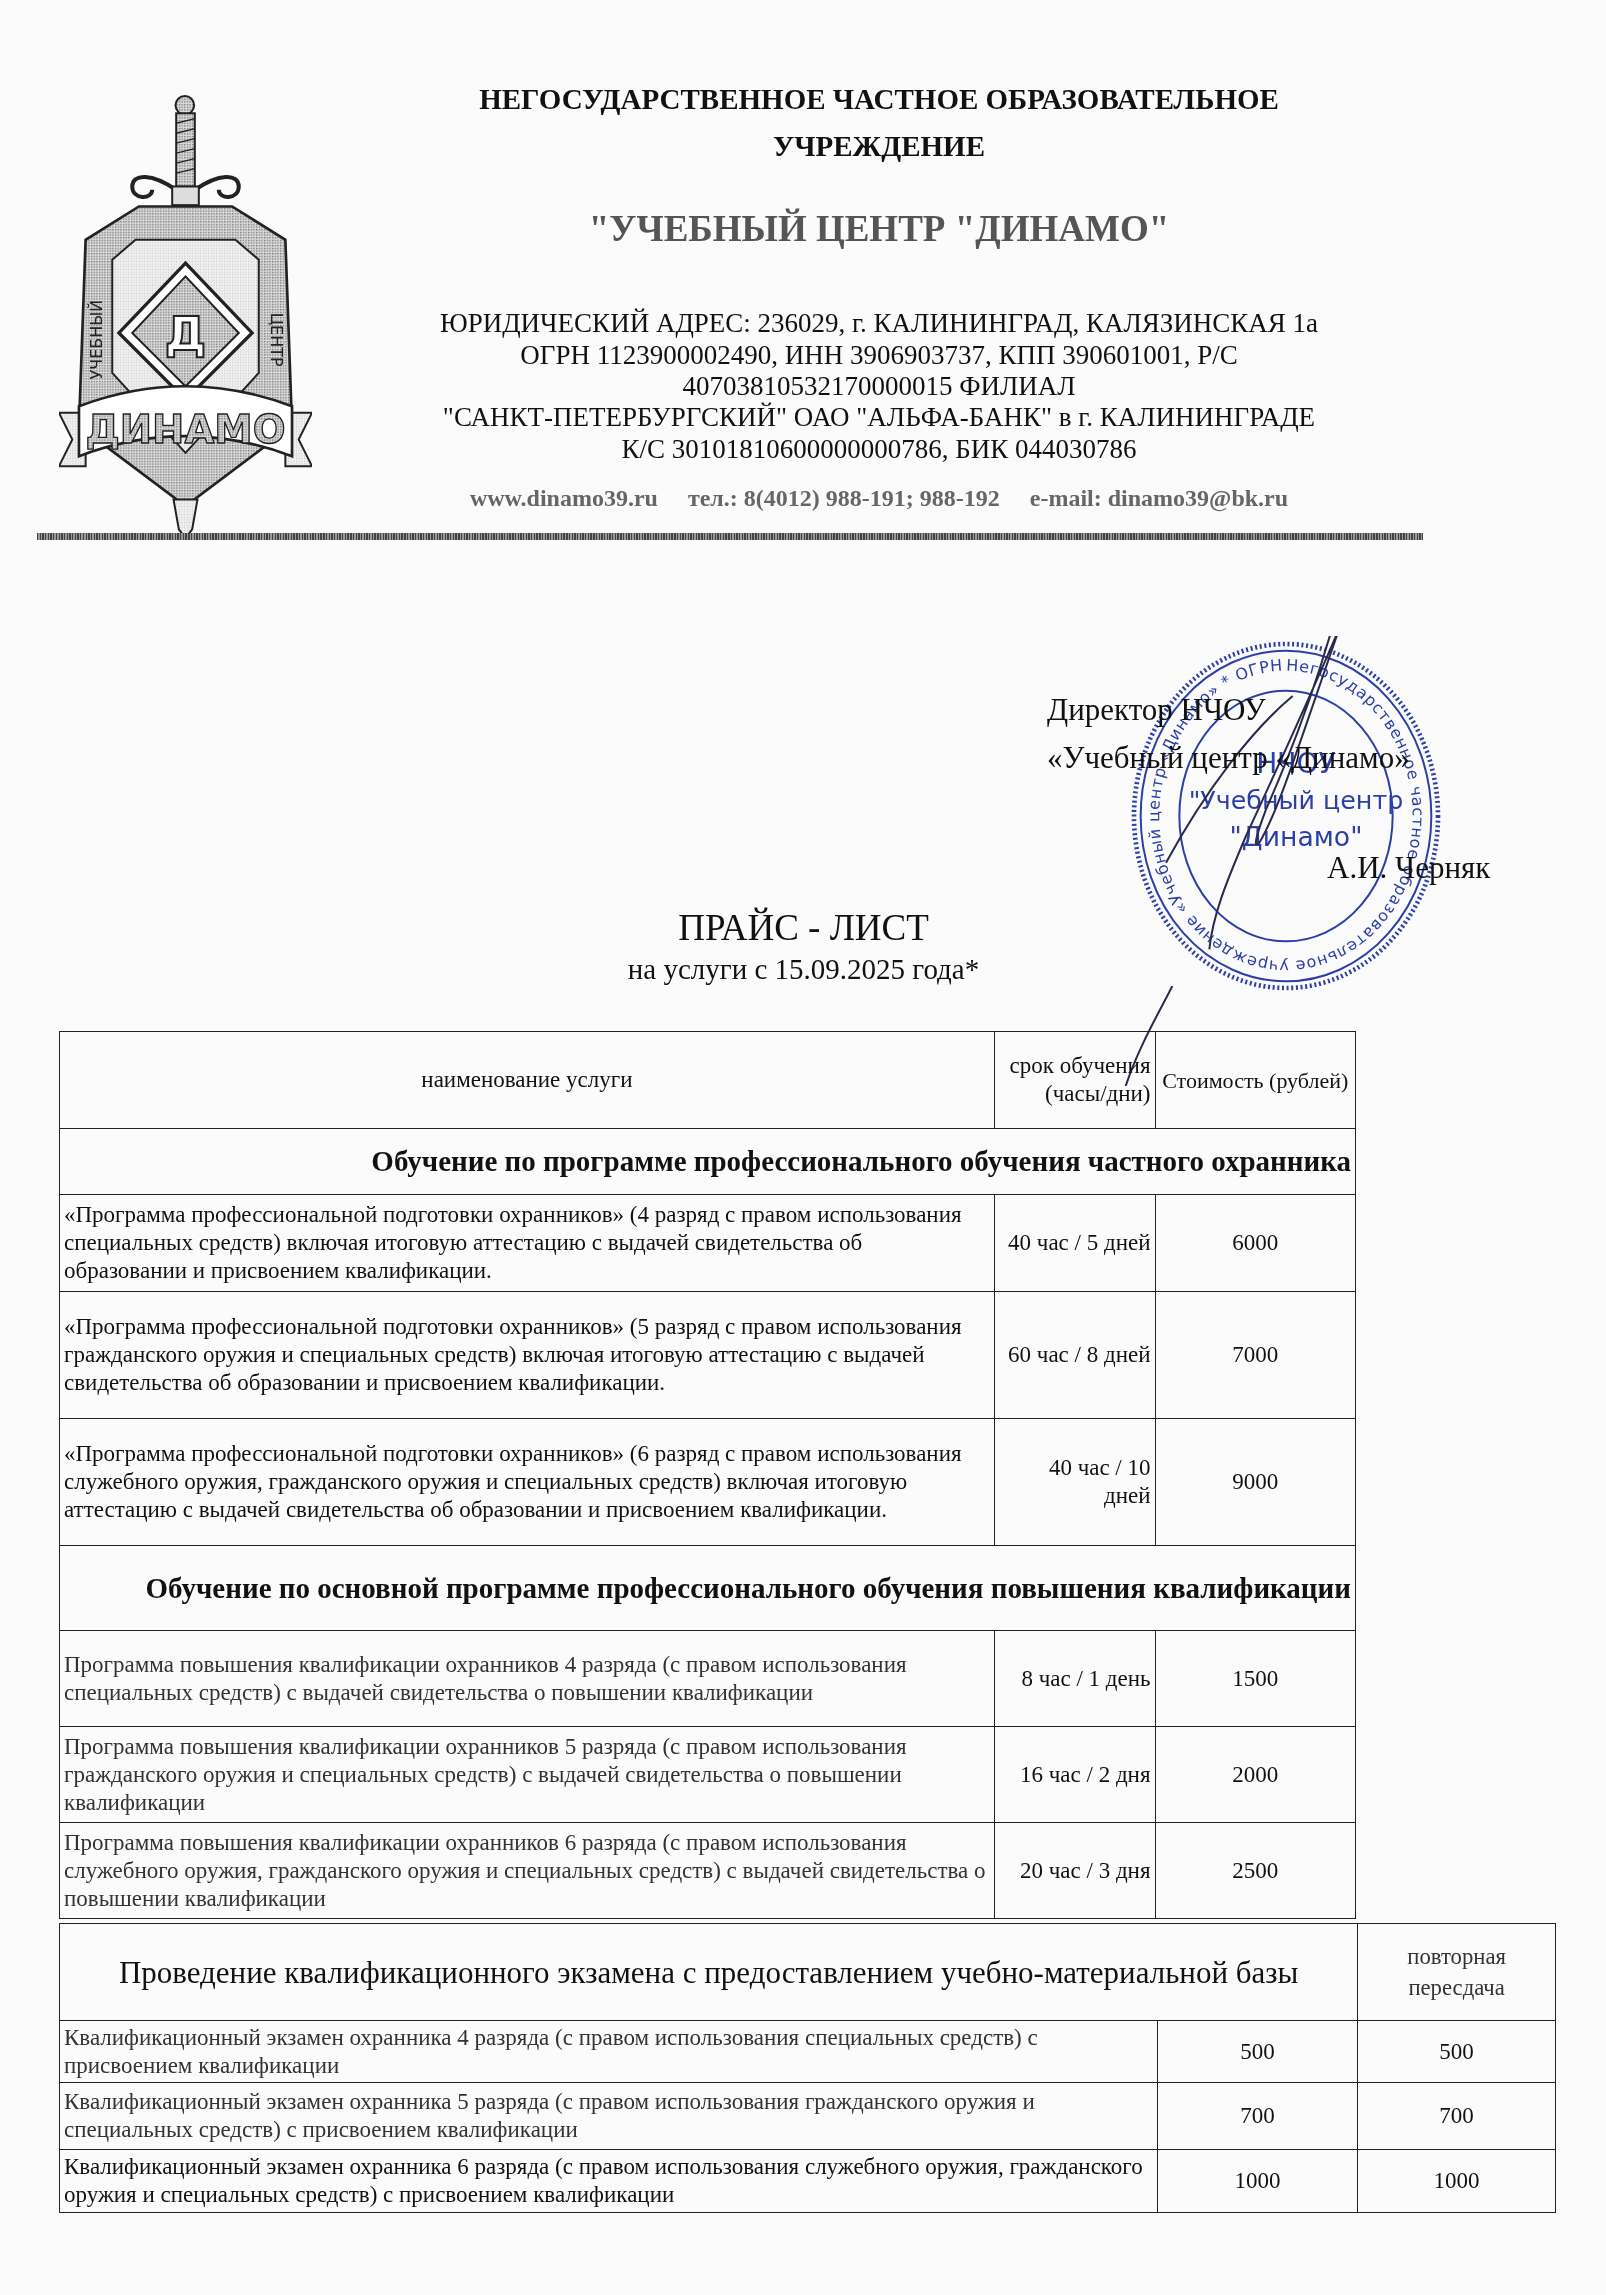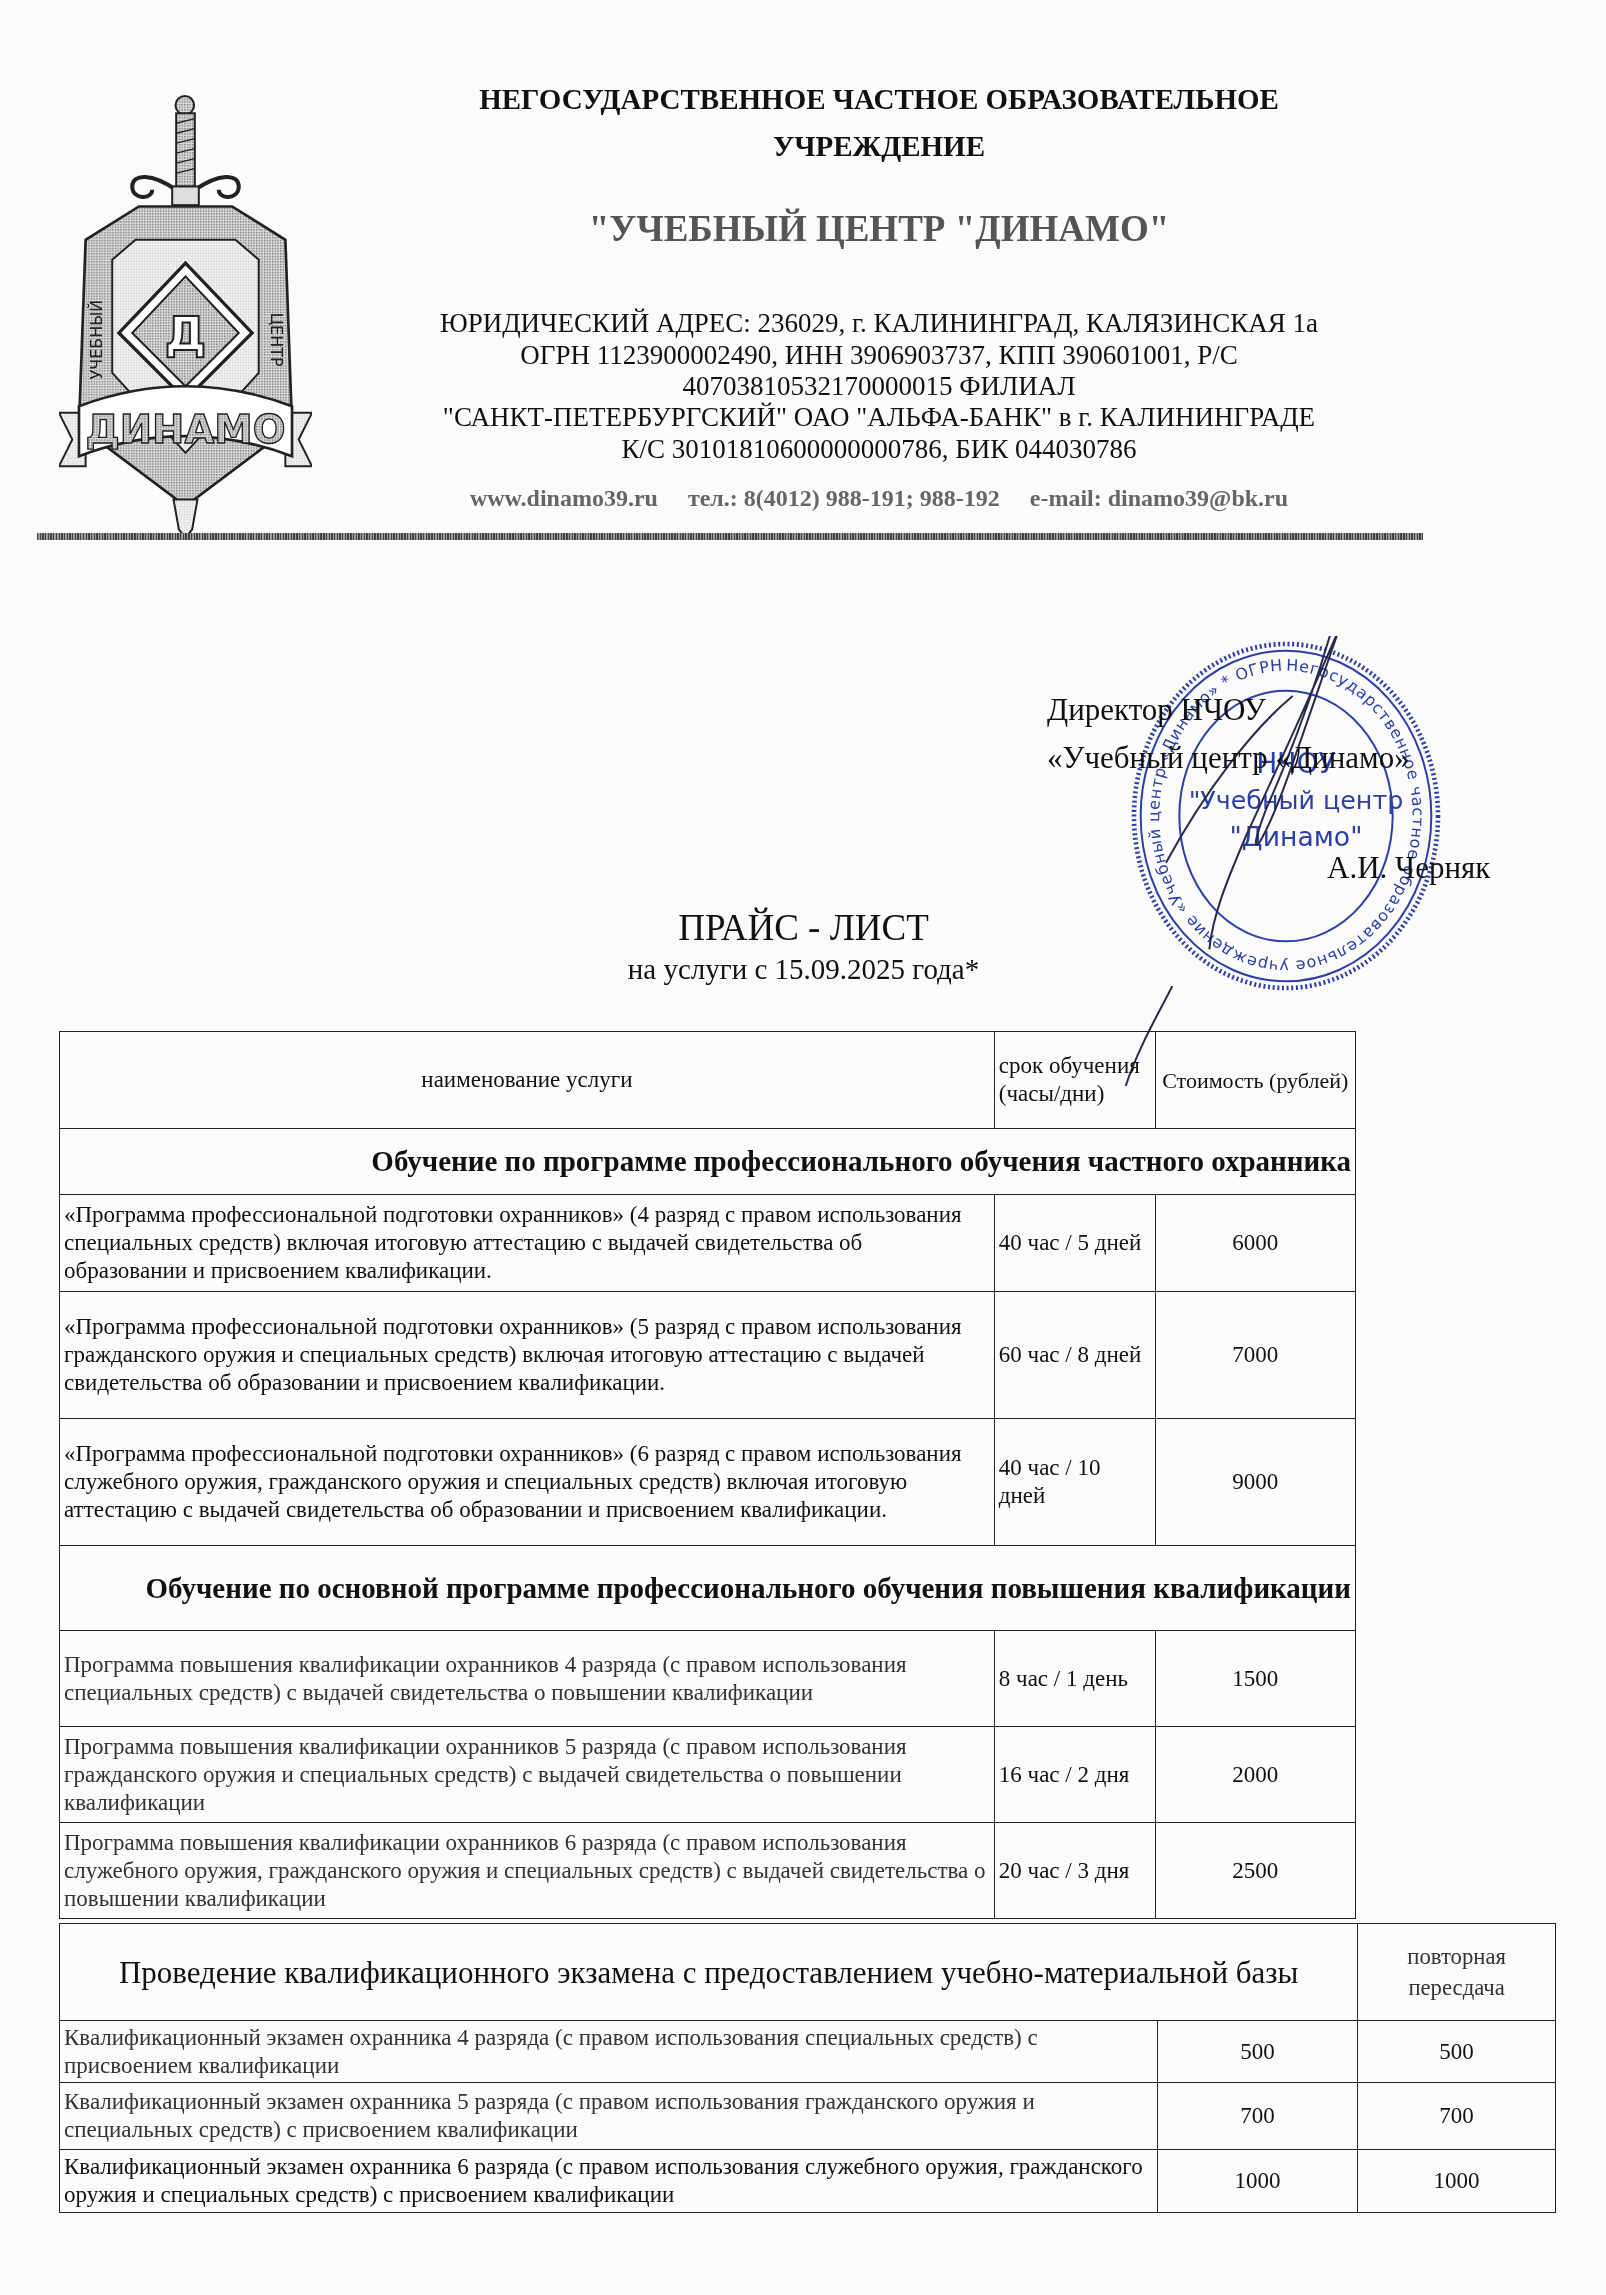--- a/index.html
+++ b/index.html
@@ -20,21 +20,21 @@
   .approve .signer { position: absolute; left: 280px; top: 133px; margin-top: 25px; }
   .stamp { left: 1126px; top: 636px; width: 320px; height: 360px; pointer-events: none; }
   .title { left: 0; width: 1607px; text-align: center; }
   .t-main { top: 906px; font-size: 37px; }
   .t-sub { top: 953px; font-size: 29px; }
   table.price { position: absolute; left: 59px; border-collapse: collapse; }
   table.price td { border: 1.3px solid #222; padding: 0 4px; vertical-align: middle; }
   .t1 { top: 1031px; width: 1297px; }
   .t3 { top: 1923px; width: 1497px; }
   .c-name { width: 930px; font-size: 23px; line-height: 28px; }
-  .c-dur { width: 152px; text-align: left; font-size: 23px; line-height: 28px; margin-left: 8px; }
+  .c-dur { width: 152px; text-align: right; font-size: 23px; line-height: 28px; margin-left: 8px; }
   .c-cost { width: 192px; text-align: center; font-size: 23px; line-height: 28px; }
   .hdr-row td { height: 96px; }
   .sect td { text-align: right; font-weight: bold; font-size: 29px; line-height: 35px; }
   .gray { color: #333; }
   .t3 .c-name { width: 1091px; }
   .t3 .c-a { width: 192px; text-align: center; font-size: 23px; }
   .t3 .c-b { width: 189px; text-align: center; font-size: 23px; }
   .t3 .sect-h { font-size: 31px; line-height: 47px; text-align: center; }
   .t3 .retake { text-align: center; font-size: 22.7px; line-height: 31px; color: #333; }
 </style>

